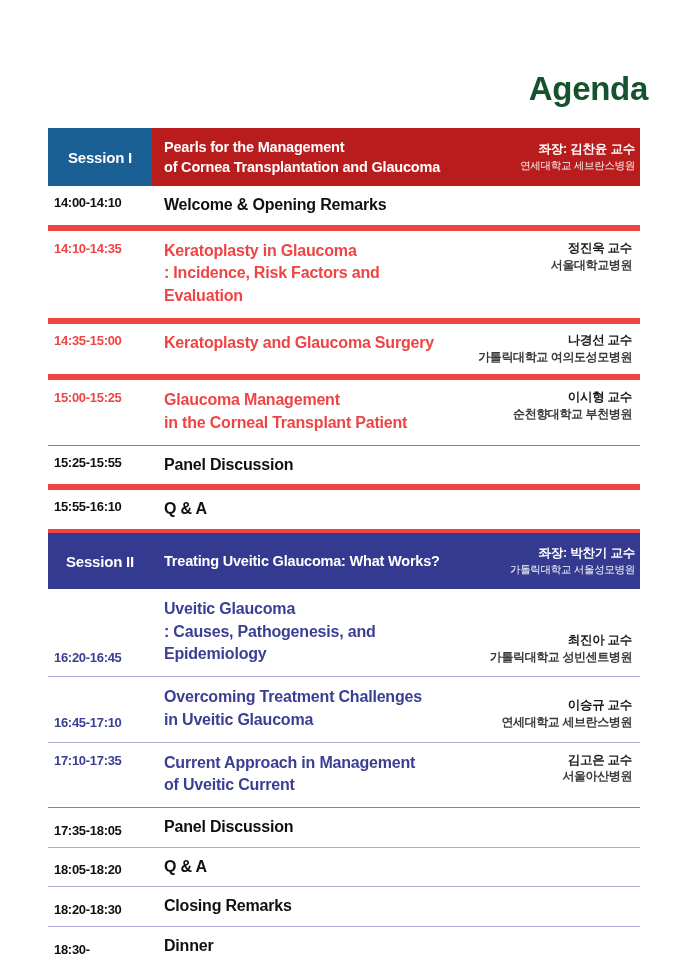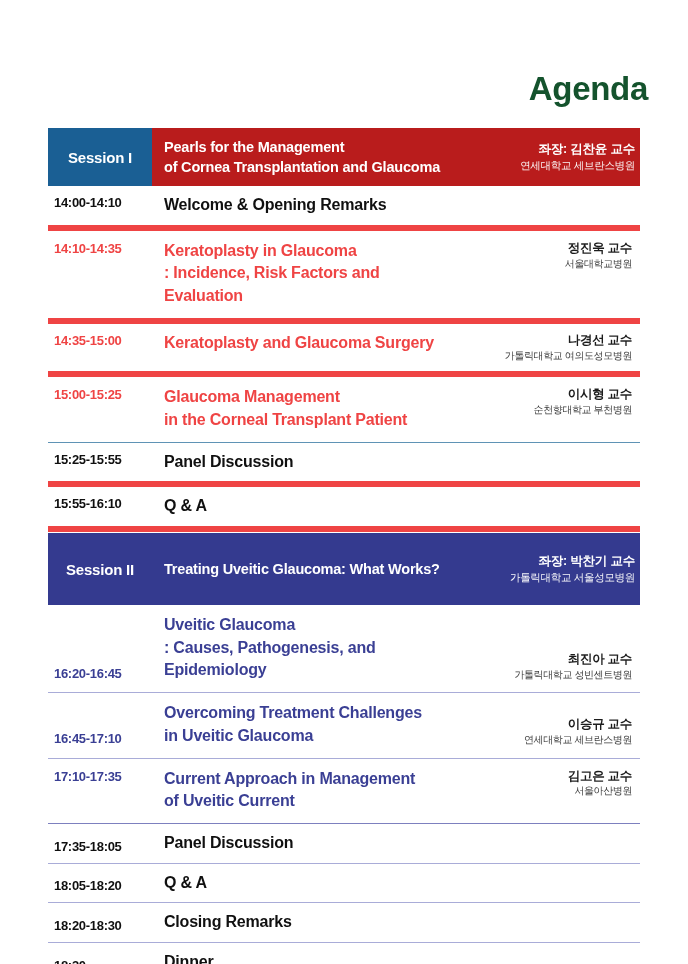--- a/index.html
+++ b/index.html
@@ -42,21 +42,21 @@
   #session-2 { top: 533px; }
 
   
   .session-header {
     display: flex;
     align-items: center;
     width: 592px;
     box-sizing: border-box;
   }
   .session-header.blue { background: #b91c1c; height: 58px; }
-  .session-header.indigo { background: #343a8f; height: 72px; }
+  .session-header.indigo { background: #343a8f; height: 56px; }
 
   .session-tag {
     flex: 0 0 auto;
     display: flex;
     align-items: center;
     justify-content: center;
     height: 100%;
     color: #ffffff;
     font-size: 15px;
     font-weight: 700;
@@ -151,22 +151,22 @@
   .cell-speaker .sp-name {
     display: block;
     font-size: 12.5px;
     font-weight: 700;
     color: #1c1c1c;
     line-height: 1.35;
     letter-spacing: -0.3px;
   }
   .cell-speaker .sp-affil {
     display: block;
-    font-size: 10px;
-    font-weight: 400;
+    font-size: 12px;
+    font-weight: 700;
     color: #3a3a3a;
     line-height: 1.45;
     letter-spacing: -0.4px;
   }
 
   
   .t-black { color: #101010; }
   .t-blue  { color: #ef4444; }
   .t-indigo{ color: #3a3f94; }
 </style>

